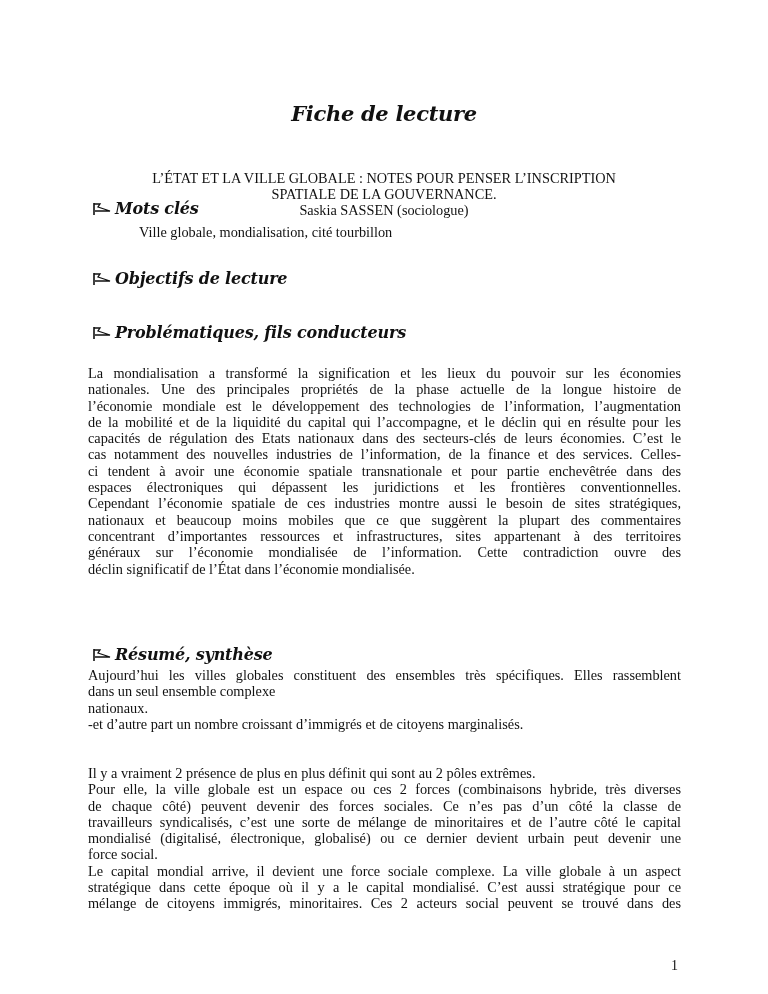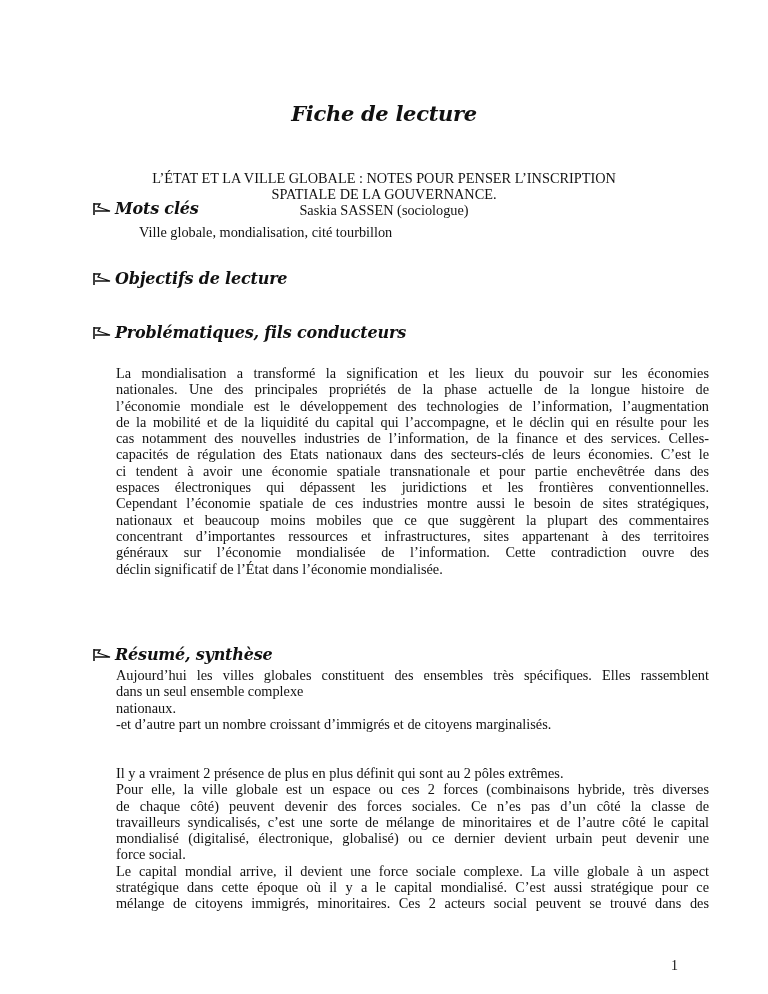--- a/index.html
+++ b/index.html
@@ -21,21 +21,20 @@
       position: absolute; left: 92px; font-size: 16px; font-weight: bold; font-style: italic;
       display: flex; align-items: center; gap: 3px; letter-spacing: -0.2px; text-align: right;
     }
     .flag { width: 20px; height: 14px; display: inline-block; }
     .keywords {
       position: absolute; left: 139px; top: 209px; font-size: 14.3px;
     }
     .para {
       position: absolute; left: 88px; width: 593px; font-size: 14.3px; line-height: 16.3px;
       text-align: justify;
-      margin-left: 28px;
     }
     .para p { margin: 0; }
     .justify-last { text-align-last: justify; }
     .page-number {
       position: absolute; left: 671px; top: 943px; font-size: 14px;
     }
   </style>
 </head>
 <body>
 
@@ -72,22 +71,22 @@
       <path d="M2 2 L8 2 L6 5 L18 9 L3 9" stroke="#111" stroke-width="1.3" fill="none"></path>
     </svg>
     <span>Problématiques, fils conducteurs</span>
   </div>
 
   <div class="para serif" style="top:350px;">
     <p class="justify-last">La mondialisation a transformé la signification et les lieux du pouvoir sur les économies</p>
     <p class="justify-last">nationales. Une des principales propriétés de la phase actuelle de la longue histoire de</p>
     <p class="justify-last">l’économie mondiale est le développement des technologies de l’information, l’augmentation</p>
     <p class="justify-last">de la mobilité et de la liquidité du capital qui l’accompagne, et le déclin qui en résulte pour les</p>
+    <p class="justify-last">capacités de régulation des Etats nationaux dans des secteurs-clés de leurs économies. C’est le</p>
     <p class="justify-last">cas notamment des nouvelles industries de l’information, de la finance et des services. Celles-</p>
-    <p class="justify-last">capacités de régulation des Etats nationaux dans des secteurs-clés de leurs économies. C’est le</p>
     <p class="justify-last">ci tendent à avoir une économie spatiale transnationale et pour partie enchevêtrée dans des</p>
     <p class="justify-last">espaces électroniques qui dépassent les juridictions et les frontières conventionnelles.</p>
     <p class="justify-last">Cependant l’économie spatiale de ces industries montre aussi le besoin de sites stratégiques,</p>
     <p class="justify-last">nationaux et beaucoup moins mobiles que ce que suggèrent la plupart des commentaires</p>
     <p class="justify-last">concentrant d’importantes ressources et infrastructures, sites appartenant à des territoires</p>
     <p class="justify-last">généraux sur l’économie mondialisée de l’information. Cette contradiction ouvre des</p>
     <p>déclin significatif de l’État dans l’économie mondialisée.</p>
   </div>
 
   <div class="section-head script" style="top:630px;">

